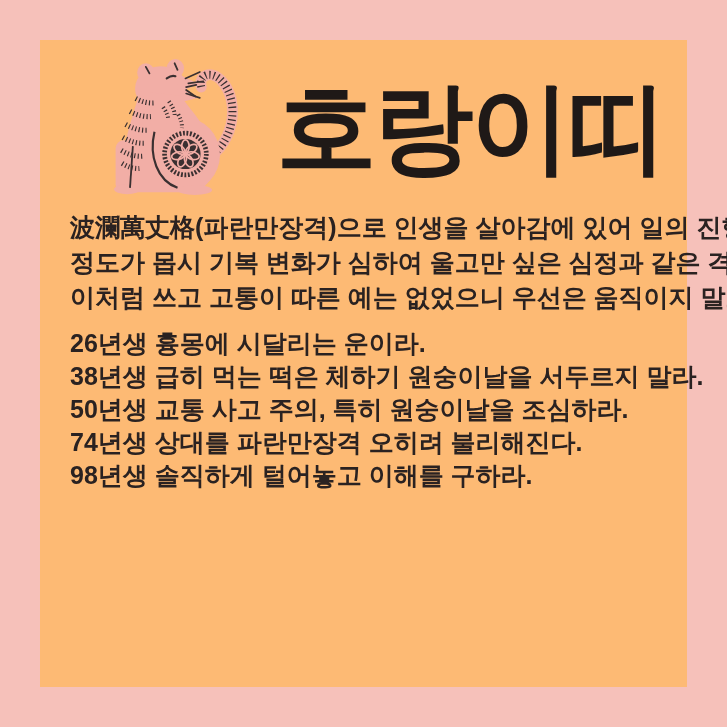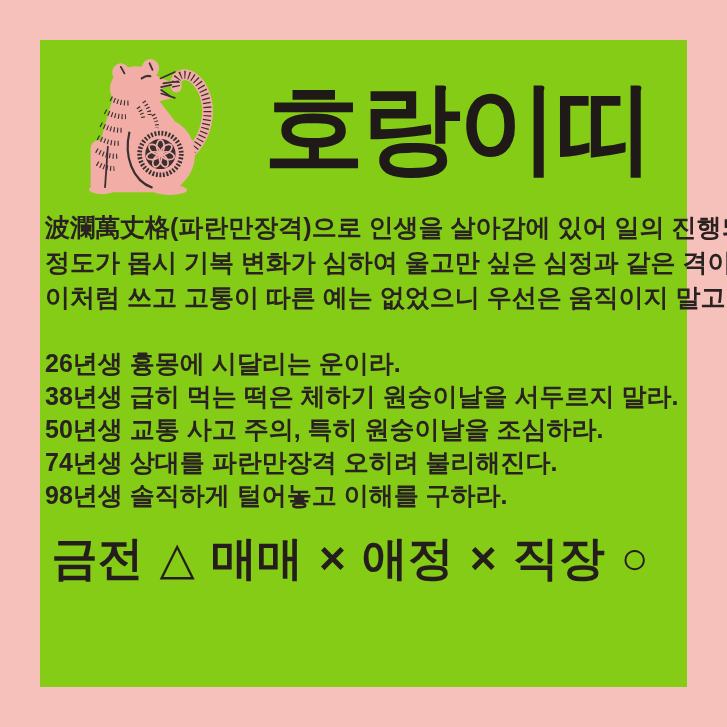--- a/index.html
+++ b/index.html
@@ -10,23 +10,23 @@
   }
   .page{
     position:relative;
     width:727px;height:727px;
     background:#f6c1ba;
     box-sizing:border-box;
   }
   .panel{
     position:absolute;
     left:40px;top:40px;right:40px;bottom:40px;
-    background:#84cc16;
+    background:#fdba74;
     box-sizing:border-box;
-    padding:12px 20px 0 5px;
+    padding:12px 20px 0 30px;
   }
   .header{
     display:flex;
     align-items:center;
     height:150px;
     margin-bottom:8px;
   }
   .tiger-wrap{
     width:180px;height:146px;
     flex:0 0 auto;
@@ -48,21 +48,21 @@
   }
   .summary p{
     margin:0;
     font-size:25px;
     line-height:35px;
     font-weight:700;
     color:#2a2221;
     white-space:nowrap;
   }
   .years{
-    margin-top:32px;
+    margin-top:12px;
   }
   .years p{
     margin:0;
     font-size:25px;
     line-height:33px;
     font-weight:700;
     color:#2a2221;
     white-space:nowrap;
   }
   .ratings{
@@ -154,18 +154,15 @@
     </div>
 
     <div class="years">
       <p><span>26년생</span> <span>흉몽에 시달리는 운이라.</span></p>
       <p><span>38년생</span> <span>급히 먹는 떡은 체하기 원숭이날을 서두르지 말라.</span></p>
       <p><span>50년생</span> <span>교통 사고 주의, 특히 원숭이날을 조심하라.</span></p>
       <p><span>74년생</span> <span>상대를 파란만장격 오히려 불리해진다.</span></p>
       <p><span>98년생</span> <span>솔직하게 털어놓고 이해를 구하라.</span></p>
     </div>
 
-    <div class="ratings">
-      <span class="tok lbl">금전</span><span class="tok sym">△</span><span class="tok lbl">매매</span><span class="tok sym">×</span><span class="tok lbl">애정</span><span class="tok sym">×</span><span class="tok lbl">직장</span><span class="tok sym">○</span>
-    </div>
 
   </div>
 </div>
 
 </body></html>

